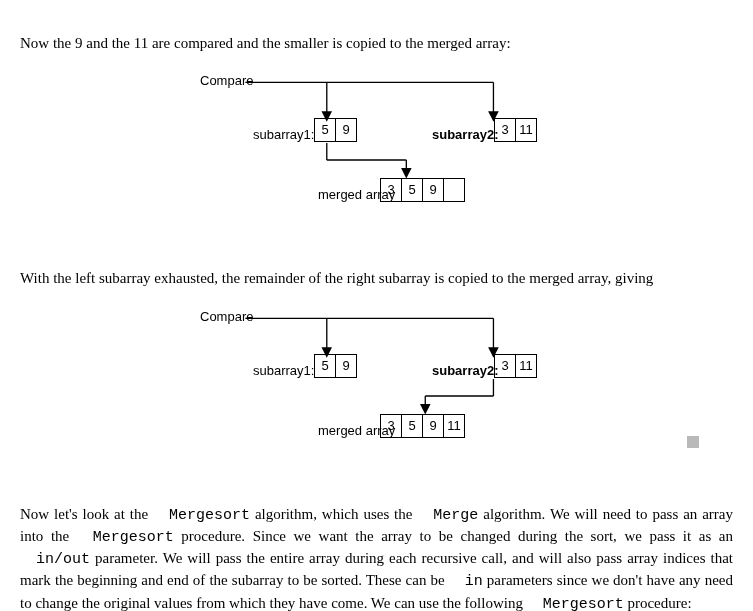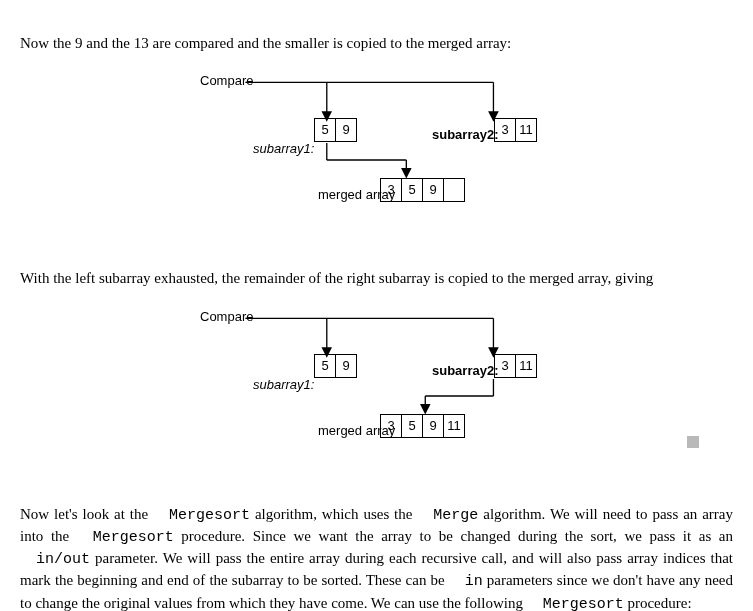--- a/index.html
+++ b/index.html
@@ -18,21 +18,21 @@
     position: relative;
     height: 185px;
     margin: 4px 0 6px 0;
   }
   .sans { font-family: Arial, Helvetica, sans-serif; font-size: 13px; }
   .compare-label {
     position: absolute;
     left: 180px;
     top: 4px;
   }
-  .sub1-label { position: absolute; left: 233px; top: 72px; font-style: italic; }
+  .sub1-label { position: absolute; left: 233px; top: 58px; }
   .sub2-label { position: absolute; left: 412px; top: 58px; font-weight: bold; }
   .merged-label { position: absolute; left: 298px; top: 118px; }
   .cells {
     position: absolute;
     display: flex;
   }
   .cell {
     width: 20px;
     height: 22px;
     border: 1px solid #000;
@@ -59,21 +59,21 @@
     right: 34px;
     top: 132px;
     width: 12px;
     height: 12px;
     background: #b9b9b9;
   }
 </style>
 </head>
 <body>
 
-<p class="para">Now the 9 and the 13 are compared and the smaller is copied to the merged array:</p>
+<p class="para">Now the 9 and the 11 are compared and the smaller is copied to the merged array:</p>
 
 <div class="diagram">
   <svg class="arrow-svg" viewBox="0 0 753 185">
     <defs>
       <marker id="ah1" markerWidth="8" markerHeight="8" refX="4" refY="4" orient="auto">
         <path d="M0,0 L8,4 L0,8 Z" fill="#000"></path>
       </marker>
     </defs>
 
     <line x1="238" y1="10" x2="500" y2="10" stroke="#000" stroke-width="1.4"></line>

